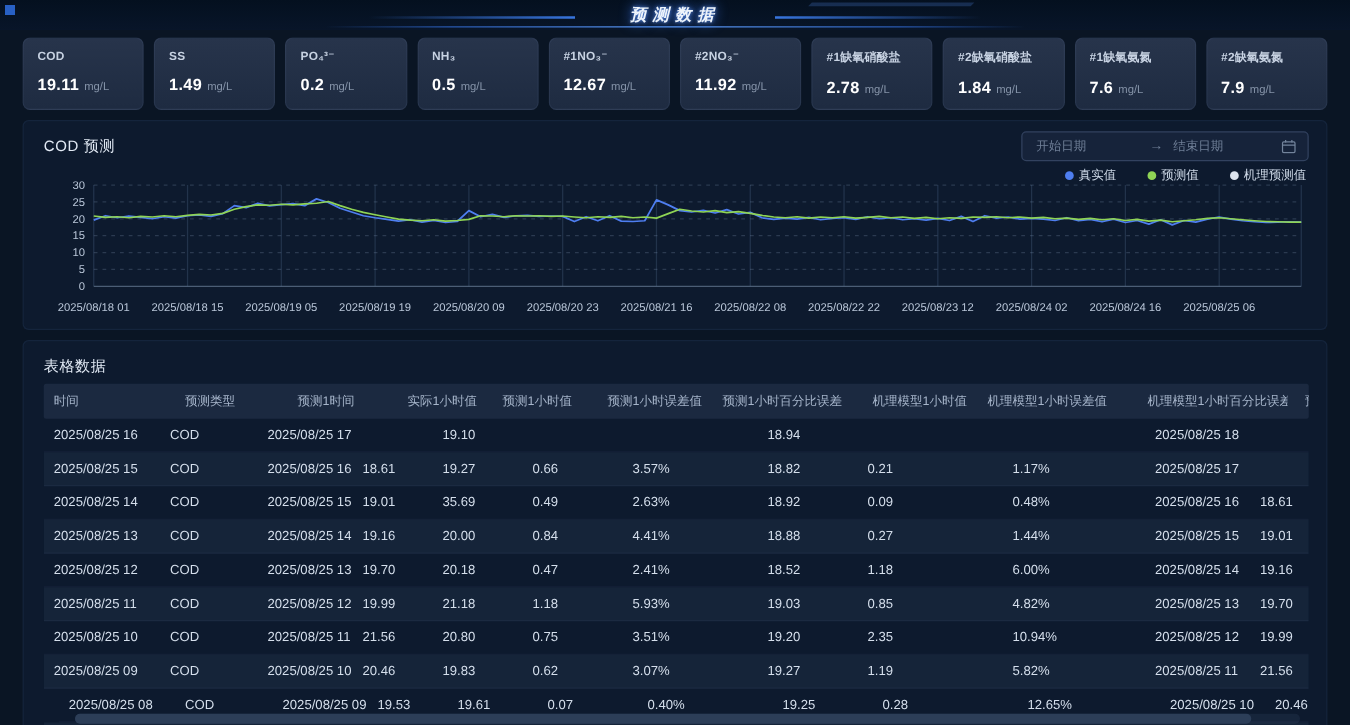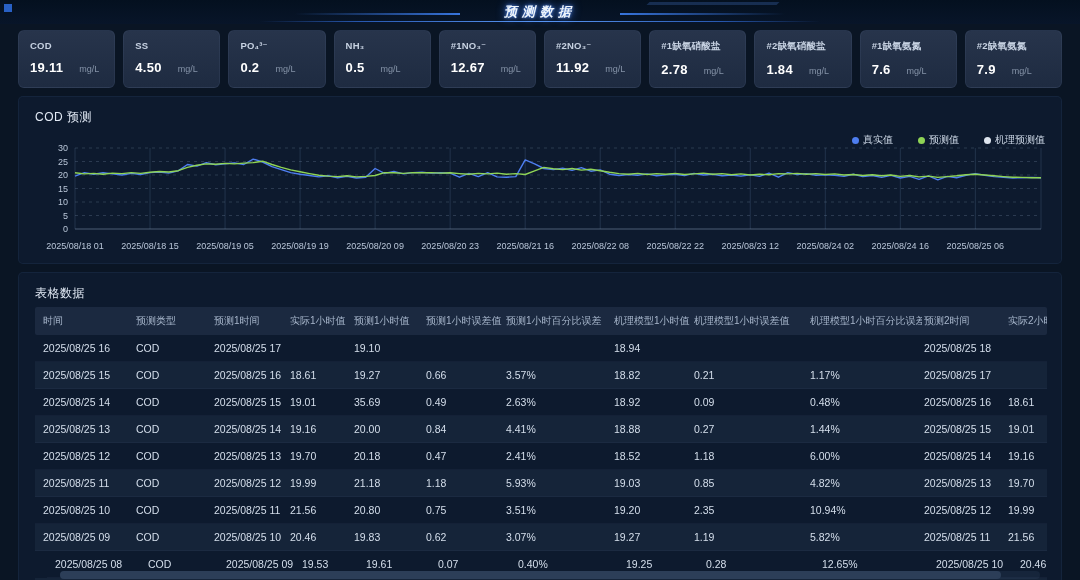--- a/index.html
+++ b/index.html
@@ -22,21 +22,21 @@
     background:linear-gradient(90deg,transparent,rgba(50,110,220,.75) 18%,rgba(96,160,255,.95) 50%,rgba(50,110,220,.75) 82%,transparent)}
   .tb-streak{position:absolute;top:2px;left:60%;width:130px;height:3px;background:rgba(90,150,255,.22);transform:skewX(-45deg)}
 
   
   .cards{position:absolute;top:30px;left:18px;width:1044px;display:flex;gap:8px}
   .card{flex:1;min-width:0;background:linear-gradient(180deg,#27344b,#1e2b41);
     border:1px solid rgba(130,160,200,.09);border-radius:6px;padding:9px 11px 10px;box-sizing:border-box}
   .card-label{font-size:9.5px;color:#c7d2e2;font-weight:bold;letter-spacing:.2px;white-space:nowrap;overflow:hidden}
   .card-value-row{margin-top:9px;display:flex;align-items:baseline;white-space:nowrap}
   .card-value{font-size:13px;font-weight:bold;color:#ffffff;letter-spacing:.3px}
-  .card-unit{font-size:9px;color:#8593a8;margin-left:16px}
+  .card-unit{font-size:9px;color:#8593a8;margin-left:4px}
 
   
   .panel{position:absolute;background:#0d1a2e;border:1px solid rgba(90,130,190,.10);border-radius:5px;box-sizing:border-box}
   #chart-panel{top:96px;left:18px;width:1044px;height:168px}
   #table-panel{top:272px;left:18px;width:1044px;height:340px;overflow:hidden}
   .panel-title{position:absolute;top:12px;left:16px;font-size:12px;font-weight:normal;color:#e2eaf5;letter-spacing:.5px}
 
   
   .datepicker{position:absolute;top:8px;right:14px;width:230px;height:24px;background:#16233a;
     border:1px solid #32425f;border-radius:4px;display:flex;align-items:center;padding:0 9px;box-sizing:border-box}
@@ -78,21 +78,21 @@
     <div class="card">
       <div class="card-label">COD</div>
       <div class="card-value-row">
         <span class="card-value">19.11</span>
         <span class="card-unit">mg/L</span>
       </div>
     </div>
     <div class="card">
       <div class="card-label">SS</div>
       <div class="card-value-row">
-        <span class="card-value">4.50</span>
+        <span class="card-value">1.49</span>
         <span class="card-unit">mg/L</span>
       </div>
     </div>
     <div class="card">
       <div class="card-label">PO₄³⁻</div>
       <div class="card-value-row">
         <span class="card-value">0.2</span>
         <span class="card-unit">mg/L</span>
       </div>
     </div>
@@ -143,20 +143,31 @@
       <div class="card-value-row">
         <span class="card-value">7.9</span>
         <span class="card-unit">mg/L</span>
       </div>
     </div>
   </div>
 
 <div class="panel" id="chart-panel">
   <div class="panel-title">COD 预测</div>
 
+  <div class="datepicker">
+    <span class="dp-text dp-start">开始日期</span>
+    <span class="dp-arrow">→</span>
+    <span class="dp-text dp-end">结束日期</span>
+    <svg width="12" height="12" viewBox="0 0 12 12">
+      <rect x="1" y="2.5" width="10" height="8.5" rx="1" fill="none" stroke="#73849c" stroke-width="1"></rect>
+      <line x1="1" y1="5" x2="11" y2="5" stroke="#73849c" stroke-width="1"></line>
+      <line x1="3.5" y1="1" x2="3.5" y2="3" stroke="#73849c" stroke-width="1"></line>
+      <line x1="8.5" y1="1" x2="8.5" y2="3" stroke="#73849c" stroke-width="1"></line>
+    </svg>
+  </div>
 
   <div class="legend">
       <div class="legend-item">
         <span class="legend-dot" style="background: rgb(78, 126, 240);"></span>
         <span>真实值</span>
       </div>
       <div class="legend-item">
         <span class="legend-dot" style="background: rgb(143, 212, 85);"></span>
         <span>预测值</span>
       </div>
@@ -208,21 +219,21 @@
       <line x1="950.3495145631068" x2="950.3495145631068" y1="3" y2="84" stroke="rgba(110,140,180,.22)" stroke-width="1"></line>
       <text x="950.3495145631068" y="104" text-anchor="middle" fill="#b9c6d8" font-size="9px">2025/08/25 06</text>
       <line x1="1016" x2="1016" y1="3" y2="84" stroke="rgba(110,140,180,.22)" stroke-width="1"></line>
       <polyline points="50.0,31.1 59.4,27.6 68.8,29.2 78.1,27.8 87.5,28.9 96.9,30.0 106.3,28.4 115.7,29.5 125.0,27.6 134.4,27.0 143.8,28.1 153.2,25.9 162.5,19.5 171.9,21.1 181.3,17.6 190.7,19.7 200.1,18.7 209.4,17.9 218.8,19.5 228.2,14.1 237.6,17.0 247.0,21.6 256.3,24.6 265.7,27.6 275.1,29.2 284.5,30.5 293.8,31.9 303.2,30.8 312.6,32.7 322.0,31.4 331.4,33.0 340.7,32.2 350.1,23.5 359.5,28.4 368.9,26.5 378.3,28.9 387.6,27.6 397.0,27.3 406.4,28.1 415.8,27.8 425.1,28.1 434.5,32.2 443.9,28.4 453.3,31.6 462.7,27.6 472.0,31.9 481.4,32.2 490.8,31.6 500.2,14.9 509.6,18.9 518.9,23.5 528.3,24.6 537.7,23.3 547.1,25.4 556.4,22.7 565.8,26.2 575.2,24.9 584.6,29.2 594.0,30.5 603.3,29.5 612.7,30.3 622.1,28.9 631.5,30.8 640.9,29.7 650.2,29.2 659.6,30.5 669.0,28.4 678.4,30.0 687.7,29.2 697.1,30.8 706.5,30.0 715.9,31.1 725.3,29.7 734.6,31.4 744.0,28.1 753.4,32.2 762.8,27.6 772.2,29.5 781.5,28.6 790.9,30.3 800.3,29.7 809.7,30.3 819.0,31.4 828.4,29.2 837.8,31.6 847.2,30.5 856.6,32.4 865.9,30.3 875.3,33.0 884.7,31.4 894.1,34.3 903.5,30.8 912.8,34.9 922.2,31.4 931.6,32.7 941.0,30.3 950.3,28.6 959.7,30.3 969.1,31.6 978.5,32.4 987.9,33.0 997.2,32.7 1006.6,32.4 1016.0,32.7" fill="none" stroke="#4e7ef0" stroke-width="1.4" stroke-linejoin="round"></polyline>
       <polyline points="50.0,27.8 59.4,28.9 68.8,28.4 78.1,29.2 87.5,28.1 96.9,28.6 106.3,27.6 115.7,28.4 125.0,27.3 134.4,26.5 143.8,27.0 153.2,25.7 162.5,22.4 171.9,20.3 181.3,18.9 190.7,19.2 200.1,18.4 209.4,18.9 218.8,18.1 228.2,17.6 237.6,16.2 247.0,19.5 256.3,22.4 265.7,24.9 275.1,26.8 284.5,28.6 293.8,30.3 303.2,31.1 312.6,31.6 322.0,30.8 331.4,31.9 340.7,31.4 350.1,30.5 359.5,27.6 368.9,27.8 378.3,28.4 387.6,27.6 397.0,27.8 406.4,27.6 415.8,28.1 425.1,27.8 434.5,28.6 443.9,29.2 453.3,28.4 462.7,28.9 472.0,28.1 481.4,29.2 490.8,28.6 500.2,29.5 509.6,25.9 518.9,22.4 528.3,23.8 537.7,24.6 547.1,23.5 556.4,25.1 565.8,24.3 575.2,25.7 584.6,27.3 594.0,28.6 603.3,29.2 612.7,28.4 622.1,29.5 631.5,28.6 640.9,29.2 650.2,28.4 659.6,29.5 669.0,28.9 678.4,28.1 687.7,29.2 697.1,28.6 706.5,29.7 715.9,28.9 725.3,30.0 734.6,29.2 744.0,29.7 753.4,28.6 762.8,28.9 772.2,28.4 781.5,29.2 790.9,28.6 800.3,29.5 809.7,28.9 819.0,30.0 828.4,29.5 837.8,30.5 847.2,29.7 856.6,30.8 865.9,30.0 875.3,31.4 884.7,30.5 894.1,31.9 903.5,31.1 912.8,32.4 922.2,31.6 931.6,30.8 941.0,29.7 950.3,29.2 959.7,30.0 969.1,30.8 978.5,31.6 987.9,32.2 997.2,32.4 1006.6,32.7 1016.0,32.7" fill="none" stroke="#8fd455" stroke-width="1.4" stroke-linejoin="round"></polyline>
     </svg>
 </div>
 
 <div class="panel" id="table-panel">
   <div class="panel-title">表格数据</div>
-  <div class="thead" style="grid-template-columns: 99px 78px 76px 64px 72px 80px 108px 80px 116px 114px 84px 100px;">
+  <div class="thead" style="grid-template-columns: 99px 78px 76px 64px 72px 80px 108px 80px 116px 114px 84px 100px; gap: 12px;">
       <div class="tcell first">时间</div>
       <div class="tcell">预测类型</div>
       <div class="tcell">预测1时间</div>
       <div class="tcell">实际1小时值</div>
       <div class="tcell">预测1小时值</div>
       <div class="tcell">预测1小时误差值</div>
       <div class="tcell">预测1小时百分比误差</div>
       <div class="tcell">机理模型1小时值</div>
       <div class="tcell">机理模型1小时误差值</div>
       <div class="tcell">机理模型1小时百分比误差</div>

